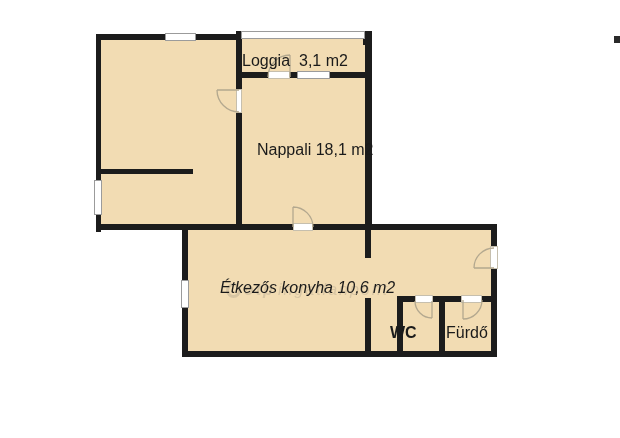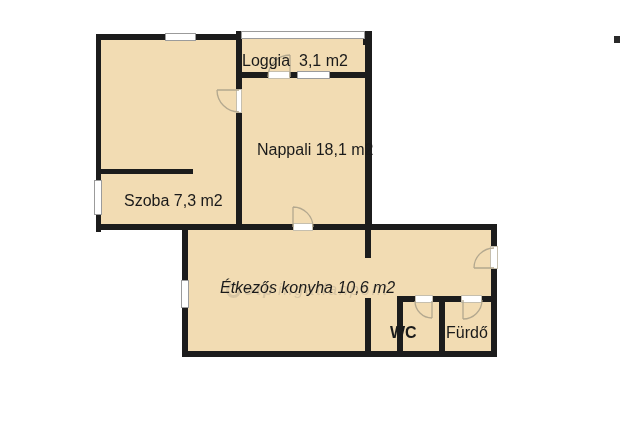--- a/index.html
+++ b/index.html
@@ -74,21 +74,20 @@
 
   <svg id="doors" width="620" height="438">
     <path class="arc" d="M217,90 A22,22 0 0 0 239,112 M217,90 L239,90"></path>
     <path class="arc" d="M268,77 A22,22 0 0 1 290,55 M290,55 L290,77"></path>
     <path class="arc" d="M293,207 A20,20 0 0 1 313,227 M293,207 L293,227"></path>
     <path class="arc" d="M474,268 A20,20 0 0 1 494,248 M474,268 L494,268"></path>
     <path class="arc" d="M415,301 A17,17 0 0 0 432,318 M432,301 L432,318"></path>
     <path class="arc" d="M482,300 A19,19 0 0 1 463,319 M463,300 L463,319"></path>
   </svg>
 
-  <span class="lbl" style="left:124px; top:192px;">Szoba 7,3 m2</span>
   <span class="lbl" style="left:242px; top:52px;">Loggia</span>
   <span class="lbl" style="left:299px; top:52px;">3,1 m2</span>
   <span class="lbl" style="left:257px; top:141px;">Nappali 18,1 m2</span>
   <span class="lbl" style="left:220px; top:279px;font-style:italic;">Étkezős konyha 10,6 m2</span>
   <span class="lbl" style="left:390px; top:324px;font-weight:bold;">WC</span>
   <span class="lbl" style="left:446px; top:324px;">Fürdő</span>
 
   <div class="watermark">
     <span class="wm-ring"></span>
       <span>otp</span>

